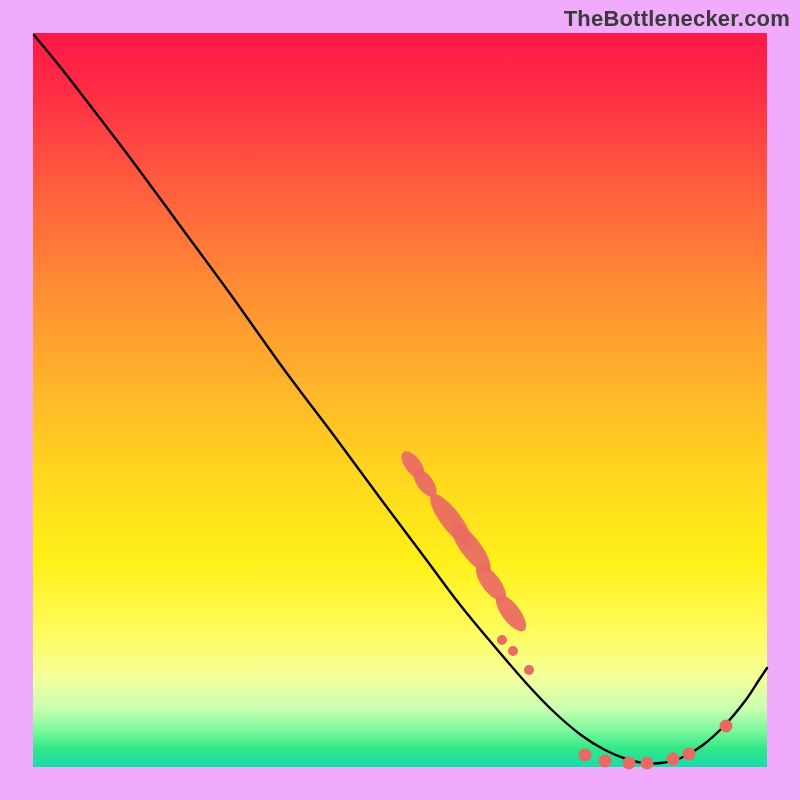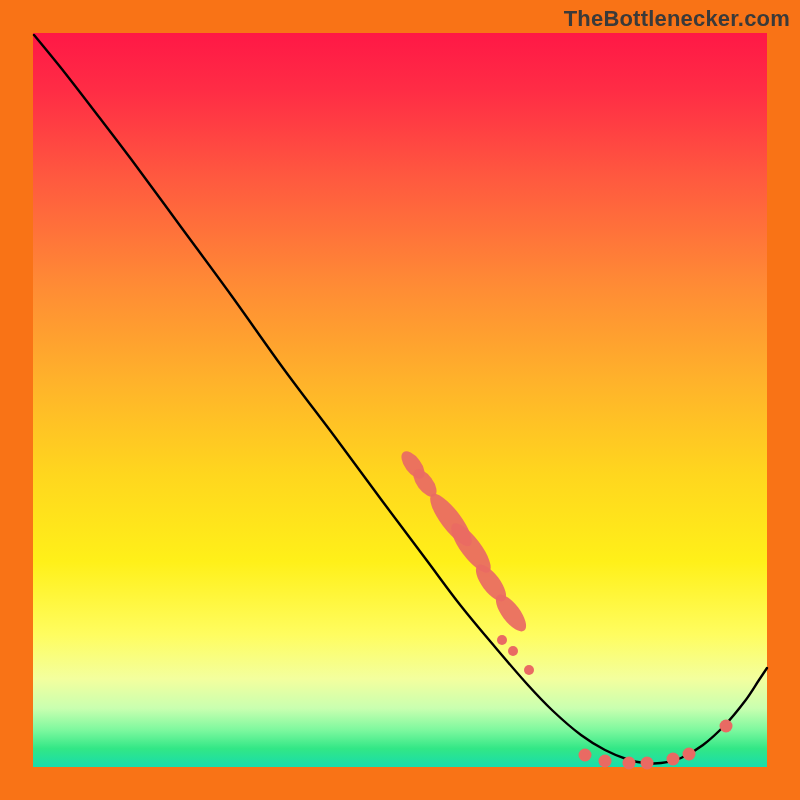--- a/index.html
+++ b/index.html
@@ -7,21 +7,21 @@
     width: 800px;
     height: 800px;
     background: #000;
     overflow: hidden;
     font-family: Arial, Helvetica, sans-serif;
   }
   .frame {
     position: relative;
     width: 800px;
     height: 800px;
-    background: #f97316;
+    background: #f0abfc;
   }
   .attribution {
     position: absolute;
     top: 6px;
     right: 10px;
     color: #3a3a3a;
     font-size: 22px;
     font-weight: bold;
     letter-spacing: 0.2px;
   }

